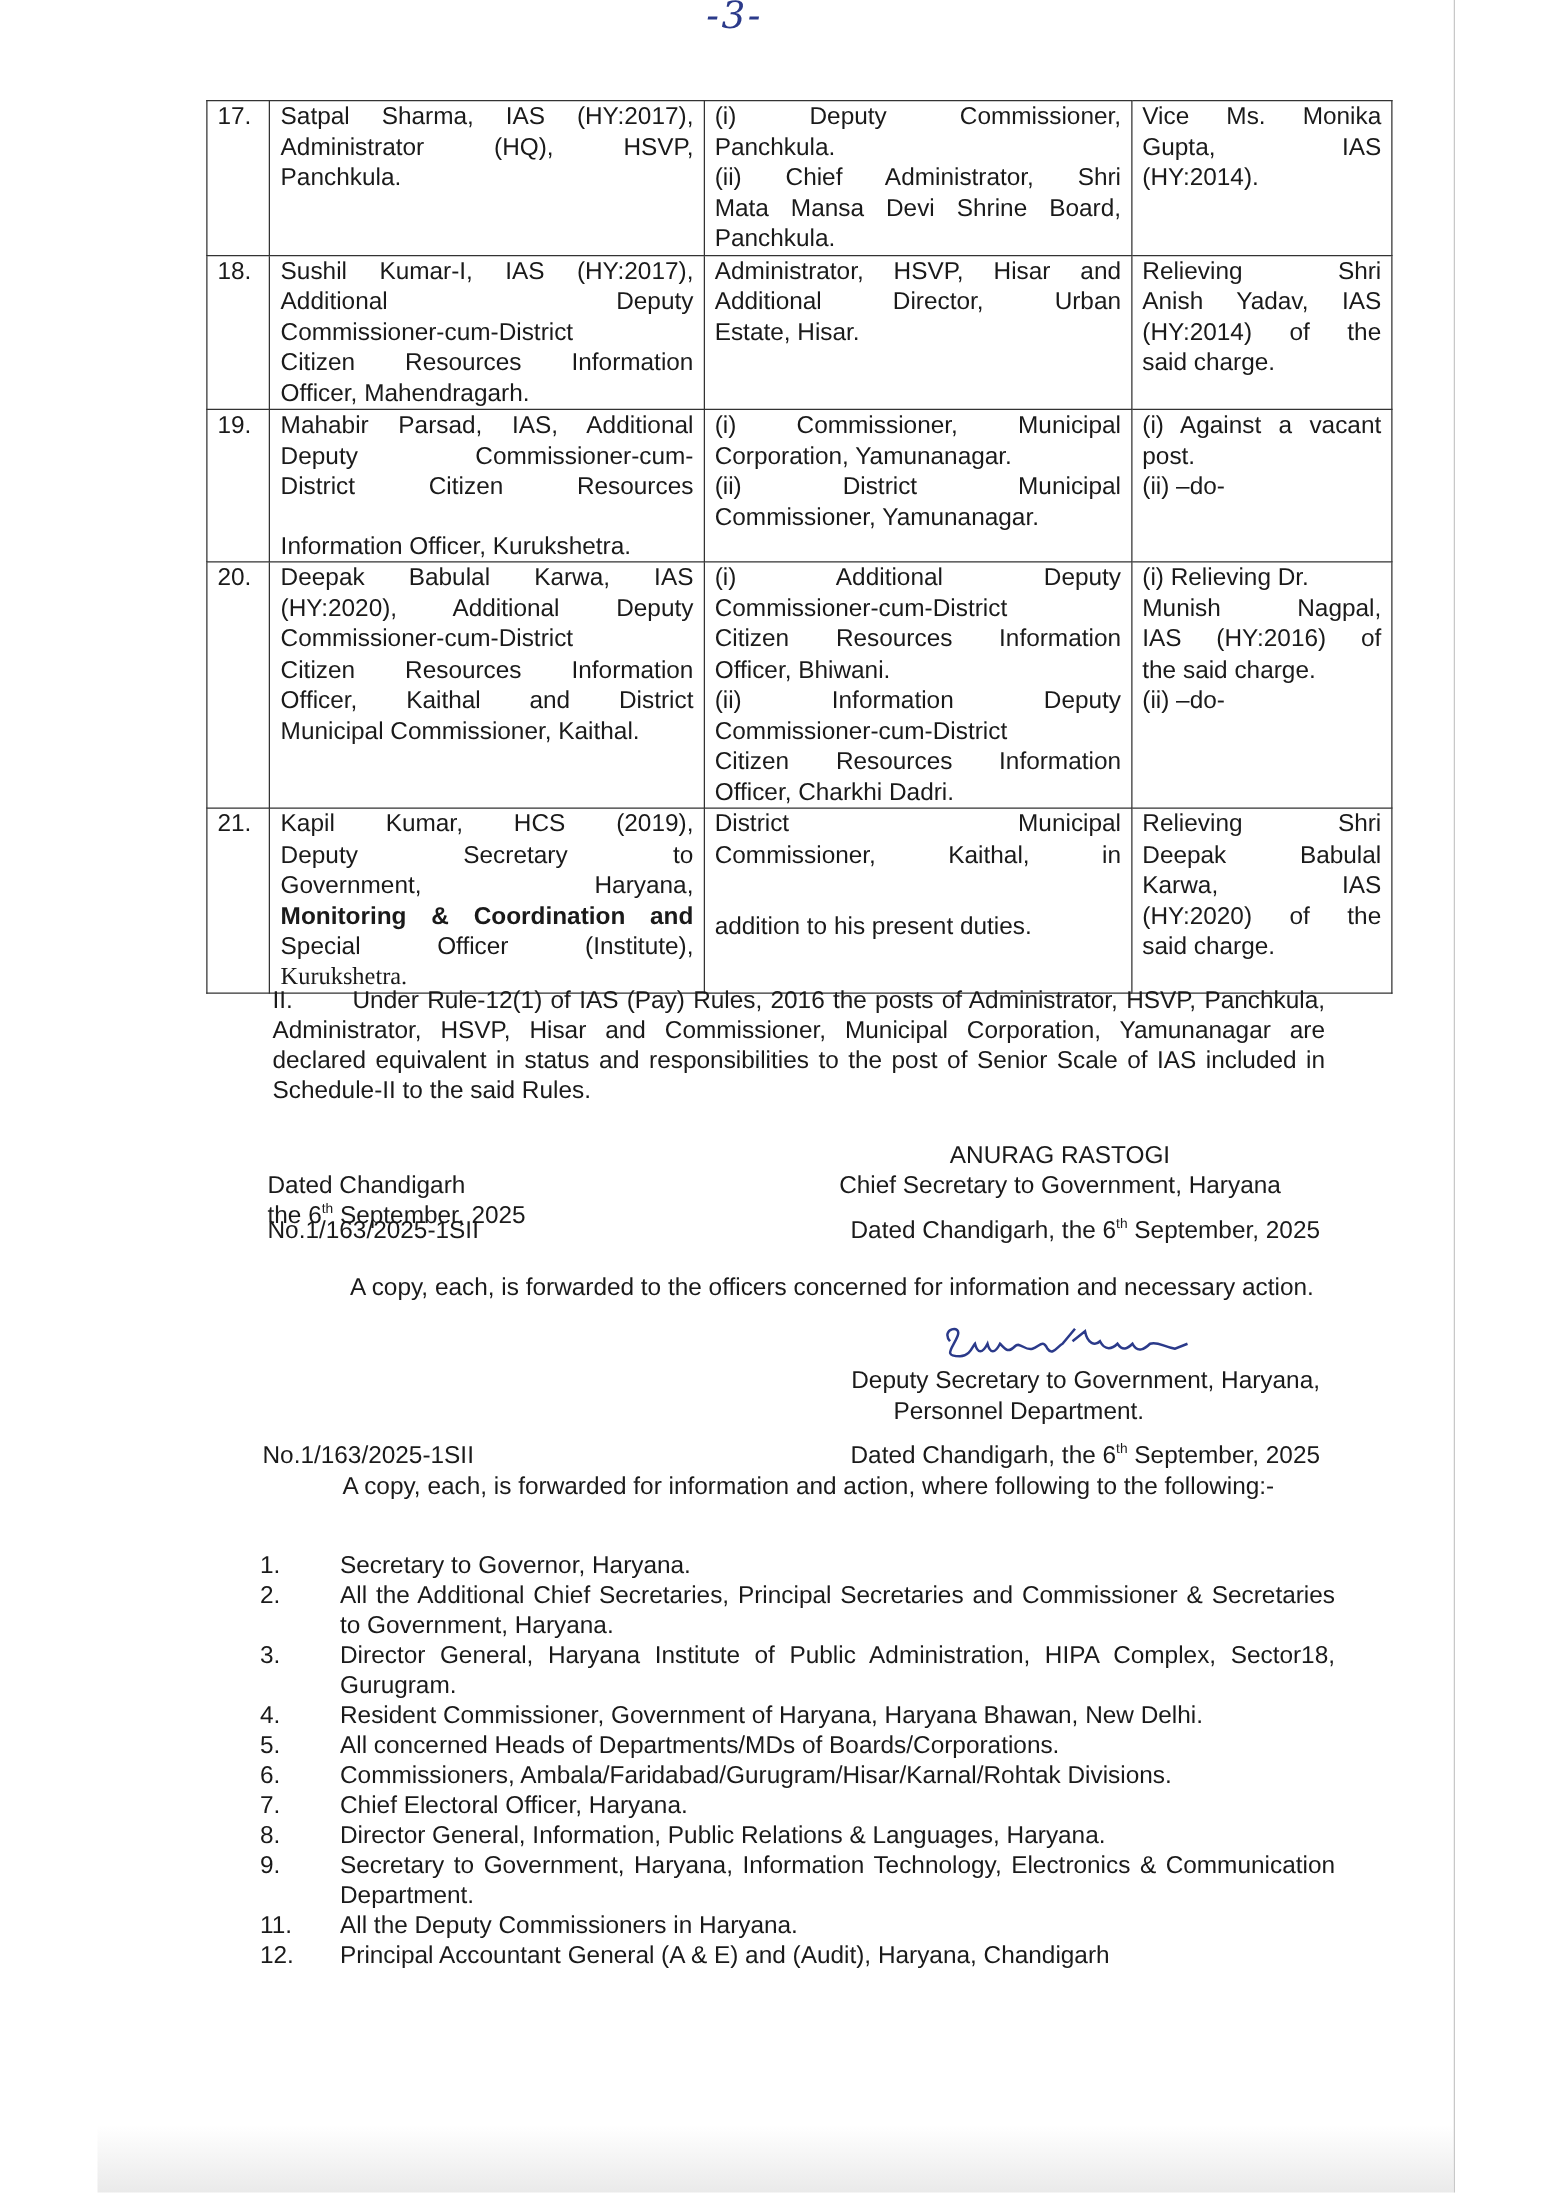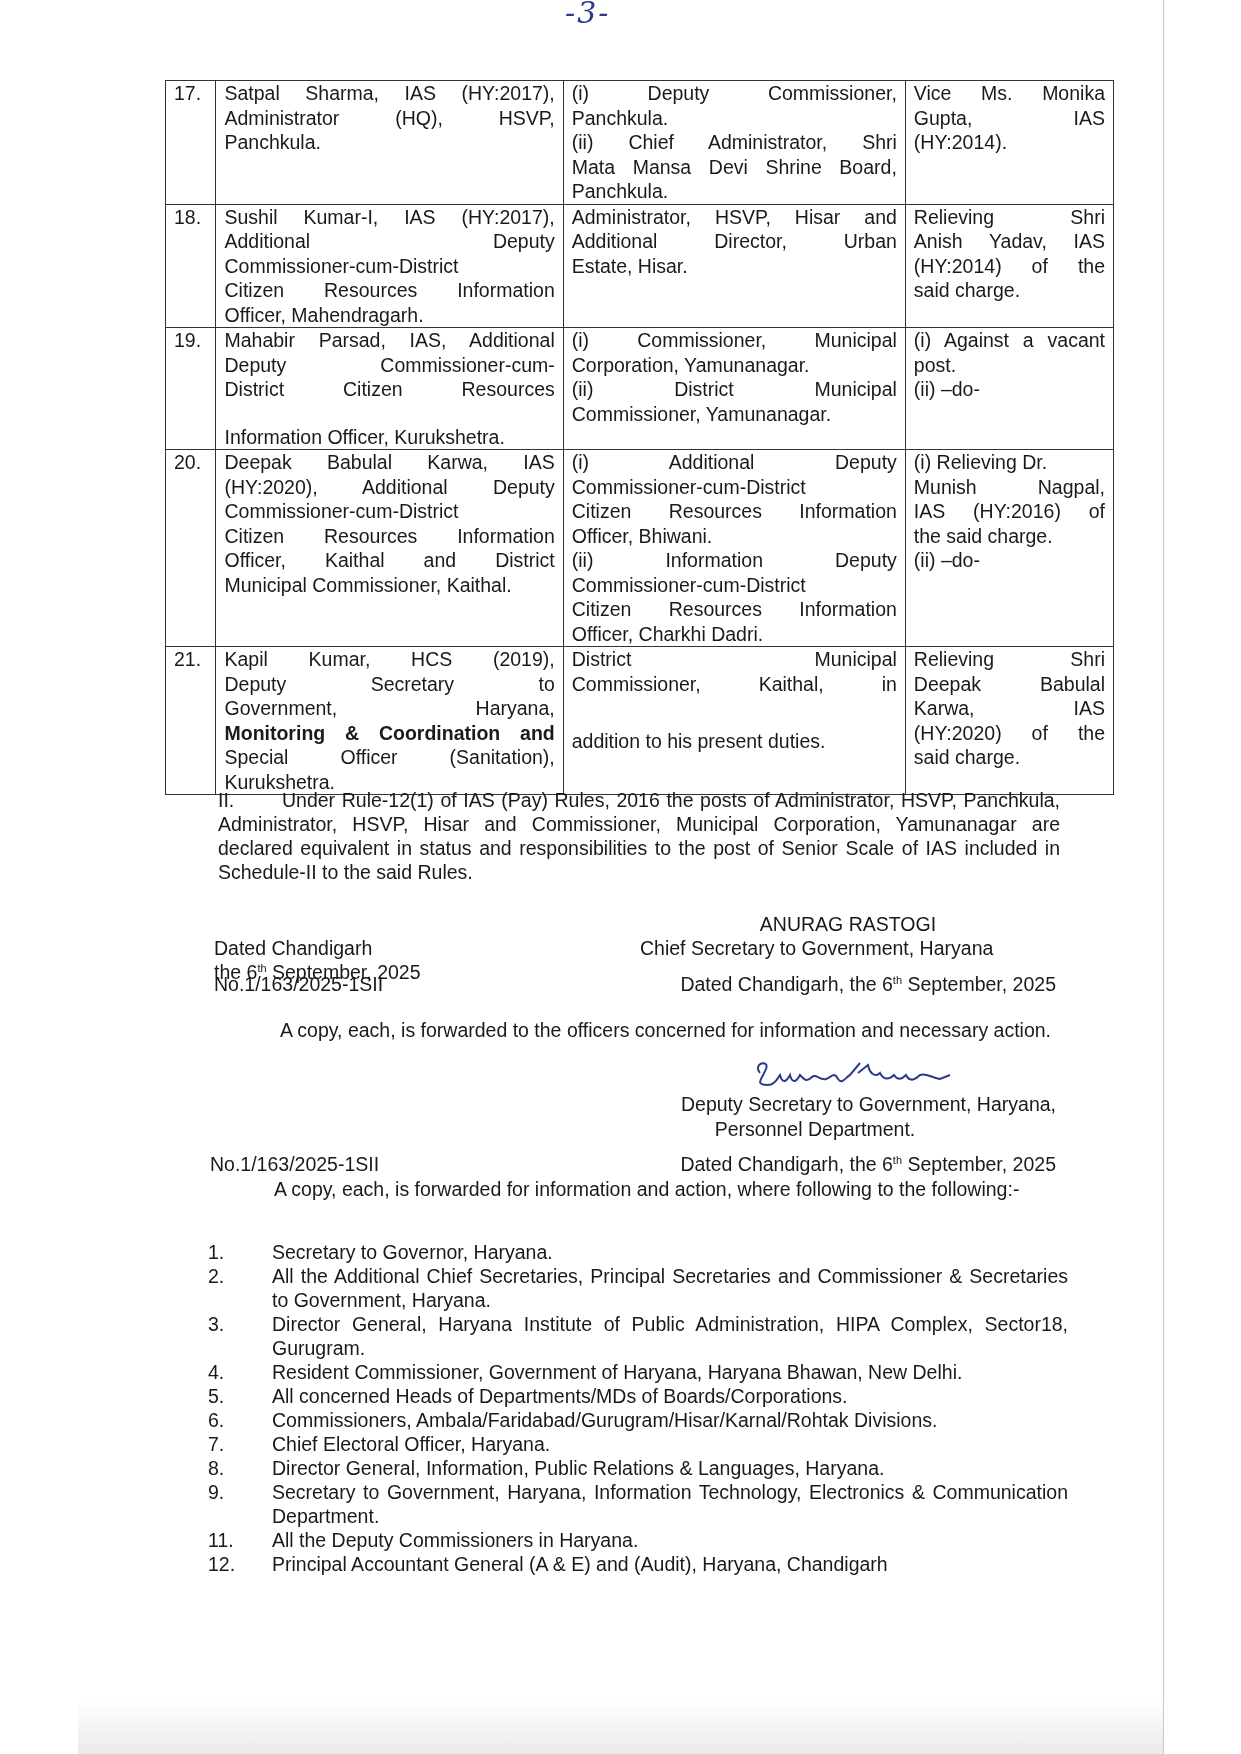--- a/index.html
+++ b/index.html
@@ -151,22 +151,22 @@
           <span class="cell-line" style="text-align-last: left;">(ii) –do-</span>
         </td>
     </tr>
     <tr>
       <td class="sno">21.</td>
       <td class="c1">
           <span class="cell-line" style="text-align-last: justify;">Kapil Kumar, HCS (2019),</span>
           <span class="cell-line" style="text-align-last: justify;">Deputy Secretary to</span>
           <span class="cell-line" style="text-align-last: justify;">Government, Haryana,</span>
           <span class="cell-line" style="text-align-last: justify; font-weight: bold;">Monitoring &amp; Coordination and</span>
-          <span class="cell-line" style="text-align-last: justify;">Special Officer (Sanitation),</span>
-          <span class="cell-line" style="text-align-last: left;">Kurukshetra.</span>
+          <span class="cell-line" style="text-align-last: justify;">Special Officer (Institute),</span>
+          <span class="cell-line" style="text-align-last: left; font-family: Liberation Serif, serif;">Kurukshetra.</span>
         </td>
       <td class="c2">
           <span class="cell-line" style="text-align-last: justify;">District Municipal</span>
           <span class="cell-line" style="text-align-last: justify;">Commissioner, Kaithal, in</span>
           <span class="cell-line" style="text-align-last: left; margin-top: 33px;">addition to his present duties.</span>
         </td>
       <td class="c3">
           <span class="cell-line" style="text-align-last: justify;">Relieving Shri</span>
           <span class="cell-line" style="text-align-last: justify;">Deepak Babulal</span>
           <span class="cell-line" style="text-align-last: justify;">Karwa, IAS</span>
@@ -181,21 +181,21 @@
   <span class="num">II.</span><span>Under Rule-12(1) of IAS (Pay) Rules, 2016 the posts of Administrator, HSVP, Panchkula, Administrator, HSVP, Hisar and Commissioner, Municipal Corporation, Yamunanagar are declared equivalent in status and responsibilities to the post of Senior Scale of IAS included in Schedule-II to the said Rules.</span>
 </div>
 
 <div class="block" style="left:214px; top:936px; width:330px;">
   <div>Dated Chandigarh</div>
   <div><span>the 6</span><sup>th</sup><span> September, 2025</span></div>
 </div>
 
 <div class="block" style="left:640px; top:912px; width:416px; text-align:center;">
   <div>ANURAG RASTOGI</div>
-  <div style="text-align:left;">Chief Secretary to Government, Haryana</div>
+  <div style="text-align:center;">Chief Secretary to Government, Haryana</div>
 </div>
 
 <div class="block" style="left:214px; top:972px; width:300px;">No.1/163/2025-1SII</div>
 <div class="block" style="left:620px; top:972px; width:436px; text-align:right;"><span>Dated Chandigarh, the 6</span><sup>th</sup><span> September, 2025</span></div>
 
 <div class="block" style="left:214px; top:1018px; width:842px; text-align:justify; text-indent:66px;">A copy, each, is forwarded to the officers concerned for information and necessary action.</div>
 
 <svg class="signature" viewBox="0 0 260 40">
   <path d="M10 18 C 2 8, 20 4, 16 14 C 12 24, 4 30, 18 30 C 26 30, 28 22, 30 20 C 32 28, 36 28, 40 20 C 42 28, 46 28, 50 20 C 54 24, 56 28, 62 22 C 66 18, 70 26, 76 24 C 82 22, 84 16, 88 24 C 92 30, 96 22, 100 20 L 110 8 M 108 18 L 118 10 C 120 20, 126 22, 130 18 C 134 26, 140 24, 144 20 C 148 26, 152 24, 156 20 C 160 28, 166 24, 170 20 C 176 18, 180 22, 190 24 L 200 20" fill="none" stroke="#2b3a8a" stroke-width="2"></path>
 </svg>

